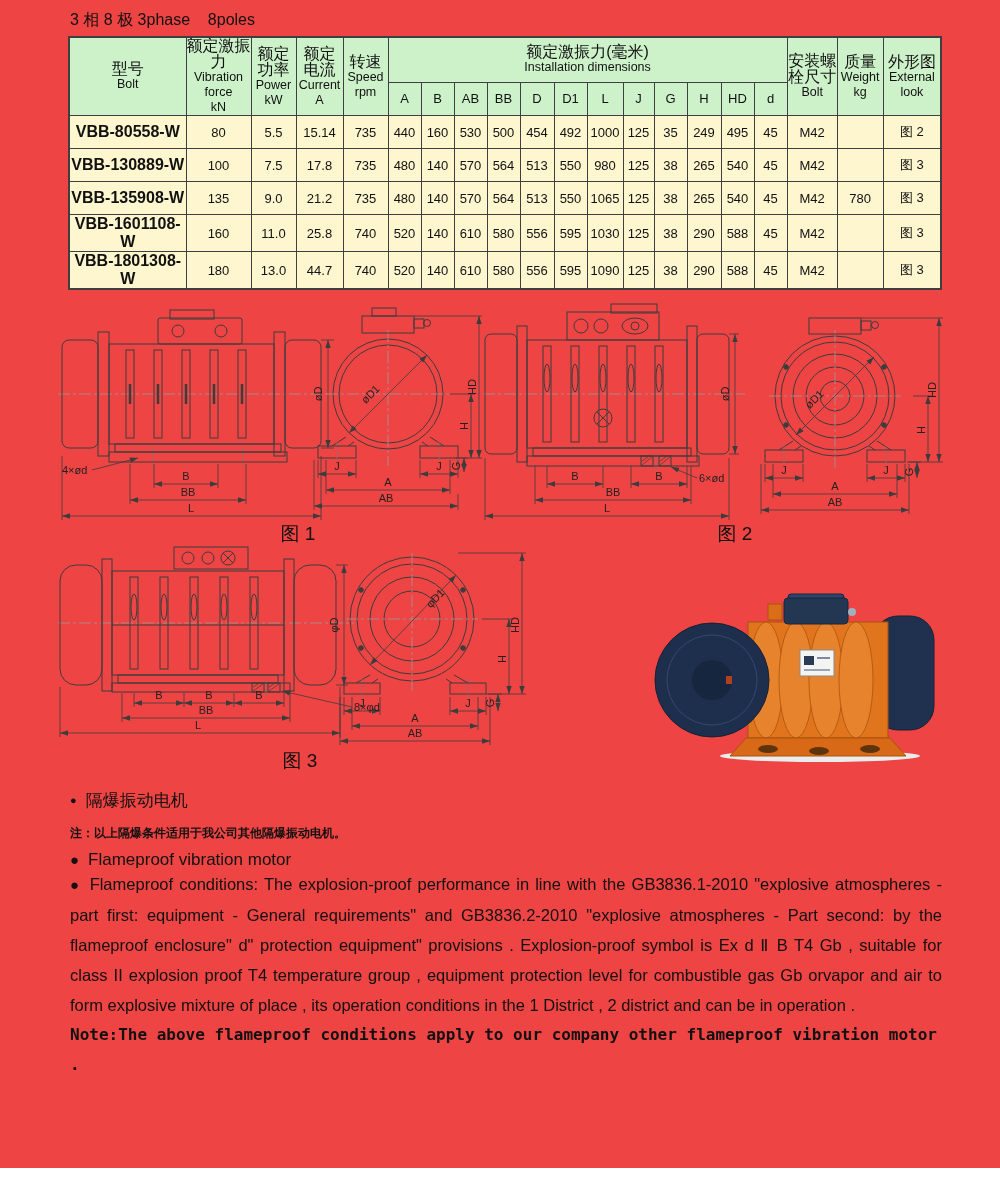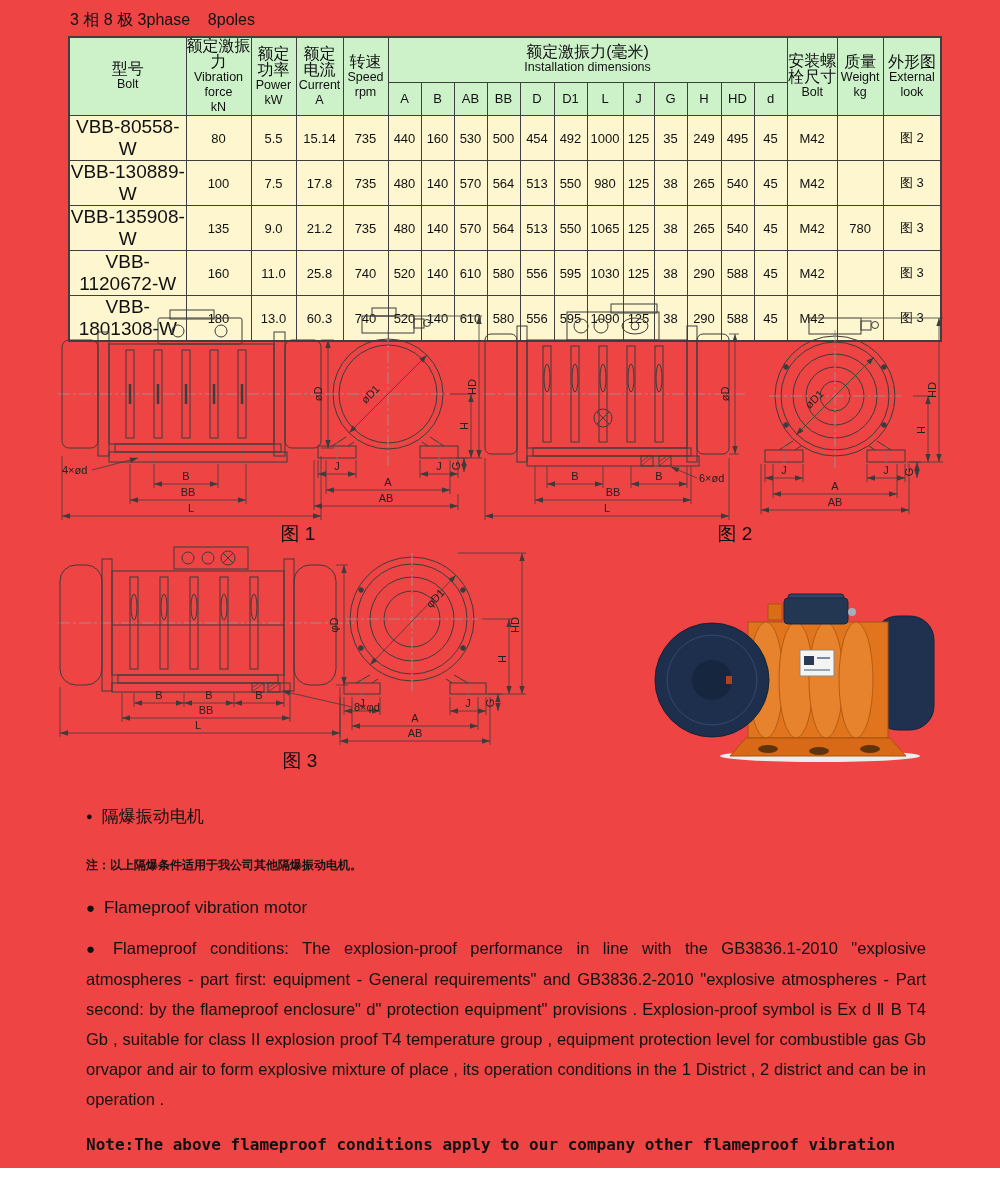--- a/index.html
+++ b/index.html
@@ -15,34 +15,34 @@
         table-layout:fixed;border:2px solid var(--border);}
   th,td{border:1px solid var(--border);text-align:center;vertical-align:middle;padding:0;overflow:hidden;}
   thead th{background:var(--header-green);font-weight:400;}
   .hc{font-size:16px;line-height:16px;}
   .he{font-size:12.5px;line-height:15px;}
   thead tr:first-child{height:44px;}
   thead tr:nth-child(2){height:32px;}
   thead tr:nth-child(2) th{font-size:13px;}
   tbody tr{height:33px;}
   tbody td{background:var(--row-yellow);font-size:13px;}
-  td.ct{font-weight:400;font-size:19px;}
+  td.ct{font-weight:700;font-size:16px;}
   td.cw{font-weight:400;}
 
   svg.fig{position:absolute;}
   #fig1{left:58px;top:298px;}
   #fig2{left:483px;top:298px;}
   #fig3{left:58px;top:545px;}
   #photo{left:648px;top:588px;}
   svg text.dt{font:11px "Liberation Sans",sans-serif;fill:#222;stroke:none;}
   svg text.cap{font:19px "Liberation Sans",sans-serif;fill:#111;stroke:none;}
   svg .ar{fill:#3c3c3c;stroke:none;}
 
   .notes{position:absolute;left:70px;top:784px;width:872px;}
-  .notes p{margin:16px;}
+  .notes p{margin:0;}
   .n-cn1{font-size:17px;line-height:33px;}
   .n-cn2{font-size:17px;line-height:32px;text-align:justify;}
   .n-cnnote{font-size:12px;font-weight:700;line-height:33px;}
   .n-en1{font-size:17px;line-height:19px;}
   .n-en2{font-size:16.5px;line-height:30px;text-align:justify;}
   .n-ennote{font-family:"DejaVu Sans Mono",monospace;font-weight:700;font-size:16px;line-height:30px;margin-top:2px;}
   .bu-s{font-size:11px;vertical-align:2px;margin-right:9px;}
   .bu-l{font-size:15px;margin-right:9px;}
 </style>
 </head>
@@ -211,21 +211,21 @@
           <td>38</td>
           <td>265</td>
           <td>540</td>
           <td>45</td>
           <td>M42</td>
           <td class="cw">780</td>
           <td>图 3</td>
         </tr>
 
         <tr>
-          <td class="ct">VBB-1120672-W</td>
+          <td class="ct">VBB-1601108-W</td>
           <td>160</td>
           <td>11.0</td>
           <td>25.8</td>
           <td>740</td>
           <td>520</td>
           <td>140</td>
           <td>610</td>
           <td>580</td>
           <td>556</td>
           <td>595</td>
@@ -237,21 +237,21 @@
           <td>45</td>
           <td>M42</td>
           <td class="cw"></td>
           <td>图 3</td>
         </tr>
 
         <tr>
           <td class="ct">VBB-1801308-W</td>
           <td>180</td>
           <td>13.0</td>
-          <td>60.3</td>
+          <td>44.7</td>
           <td>740</td>
           <td>520</td>
           <td>140</td>
           <td>610</td>
           <td>580</td>
           <td>556</td>
           <td>595</td>
           <td>1090</td>
           <td>125</td>
           <td>38</td>

